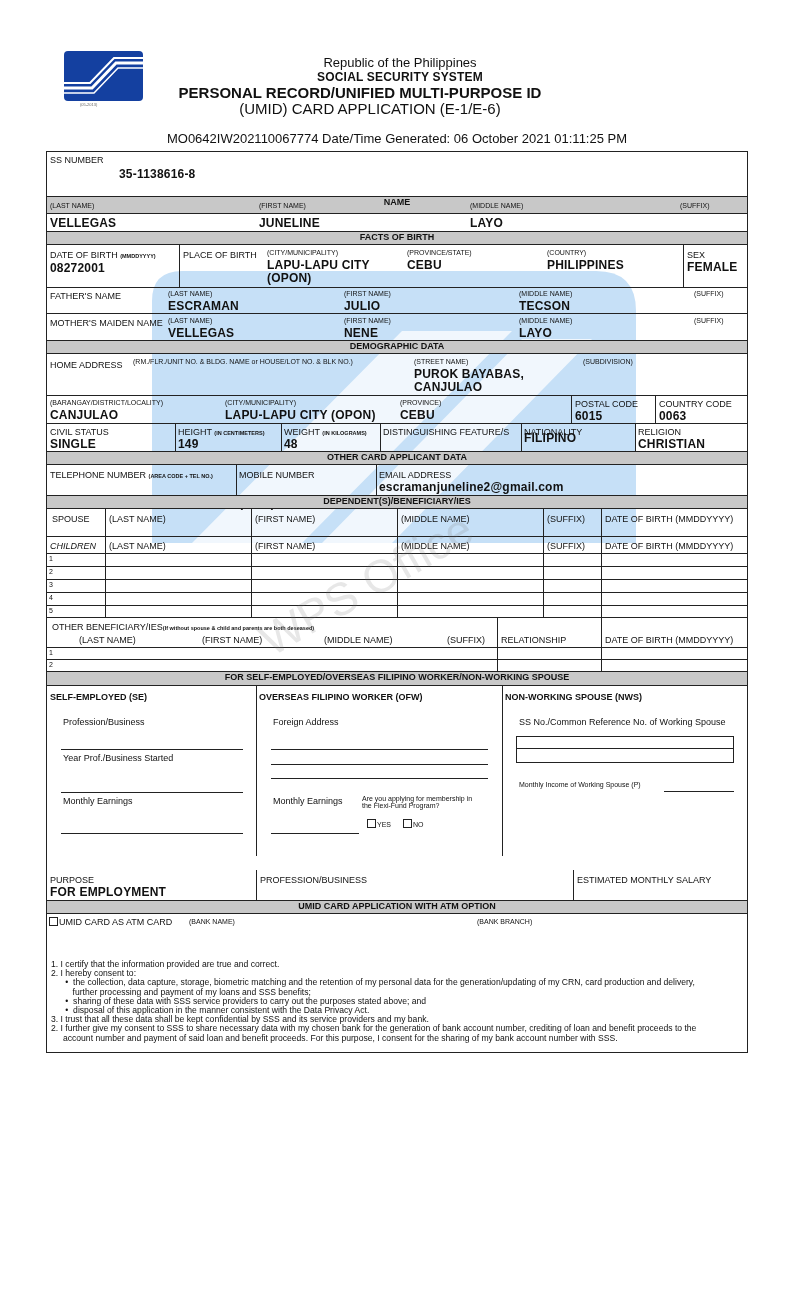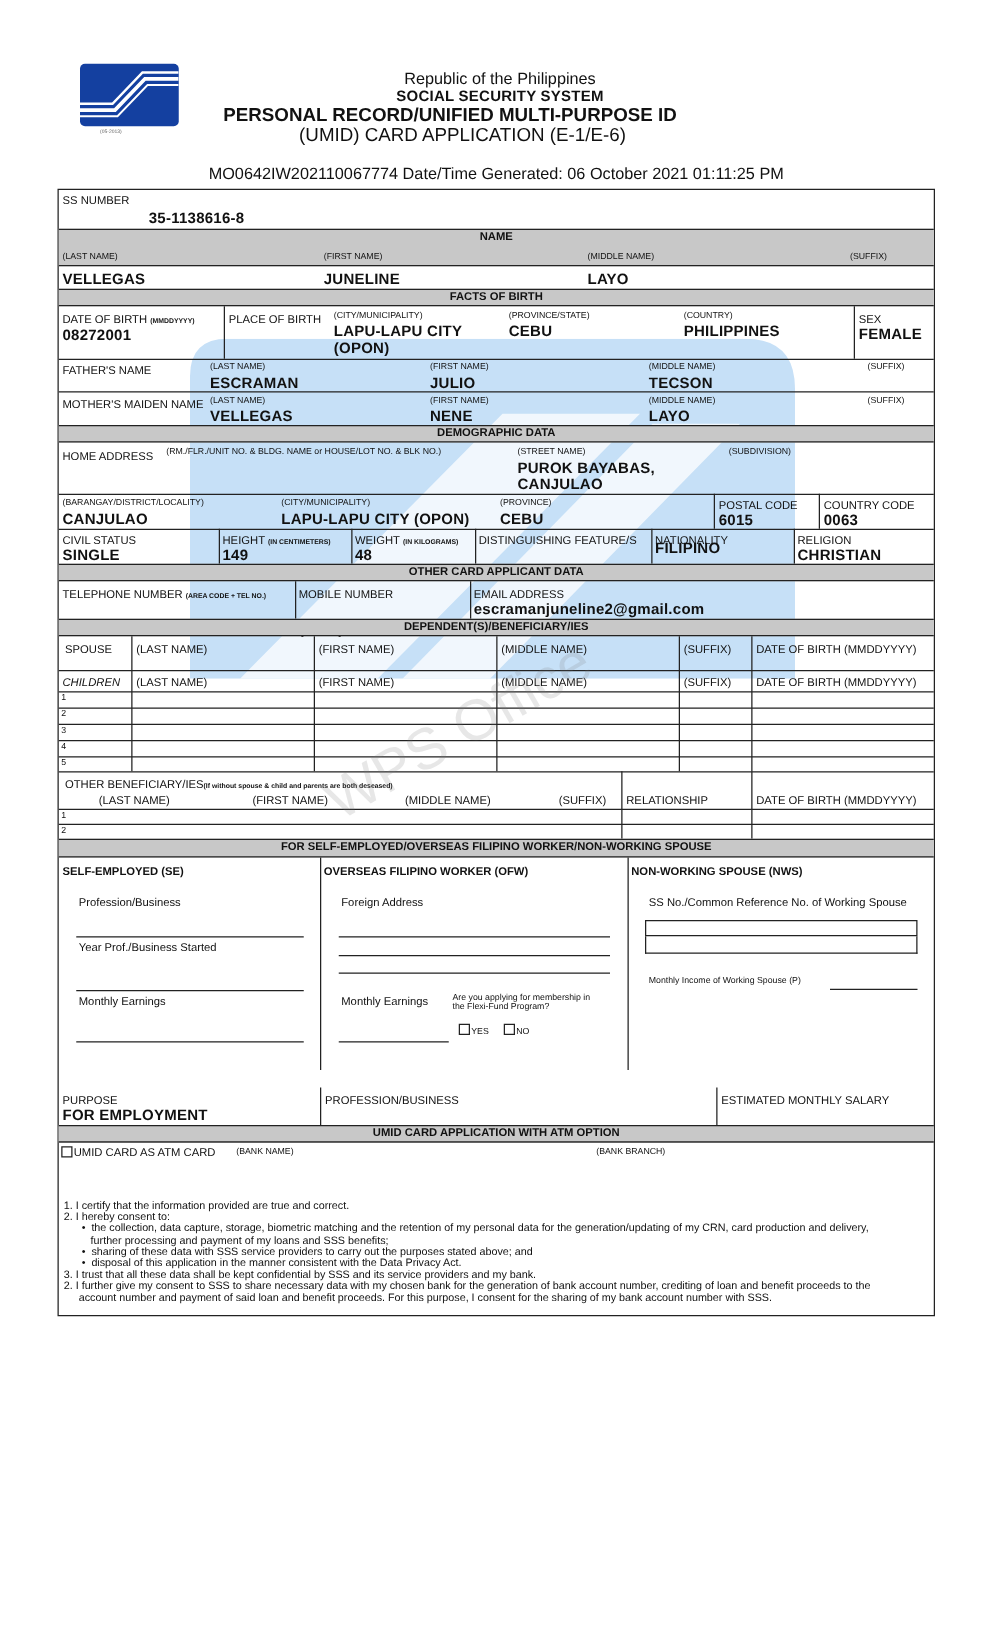--- a/index.html
+++ b/index.html
@@ -53,21 +53,21 @@
     <polygon points="40,272 150,272 360,60 250,60" fill="#fff" opacity="0.75"></polygon>
     <polygon points="170,272 240,272 440,68 370,68" fill="#fff" opacity="0.75"></polygon>
   </svg>
 </div>
 
 <div class="abs form">
 
   <div class="lbl" style="left:3px;top:3px;">SS NUMBER</div>
   <div class="val" style="left:72px;top:15px;">35-1138616-8</div>
 
-  <div class="bar" style="top:31px;height:30px;">NAME</div>
+  <div class="bar" style="top:44px;height:18px;">NAME</div>
   <div class="sm" style="left:3px;top:50px;">(LAST NAME)</div>
   <div class="sm" style="left:212px;top:50px;">(FIRST NAME)</div>
   <div class="sm" style="left:423px;top:50px;">(MIDDLE NAME)</div>
   <div class="sm" style="left:633px;top:50px;">(SUFFIX)</div>
   <div class="val" style="left:3px;top:64px;">VELLEGAS</div>
   <div class="val" style="left:212px;top:64px;text-align:right;">JUNELINE</div>
   <div class="val" style="left:423px;top:64px;">LAYO</div>
 
   <div class="bar" style="top:79px;height:14px;">FACTS OF BIRTH</div>
   <div class="line v" style="left:132px;top:93px;height:42px;"></div>

